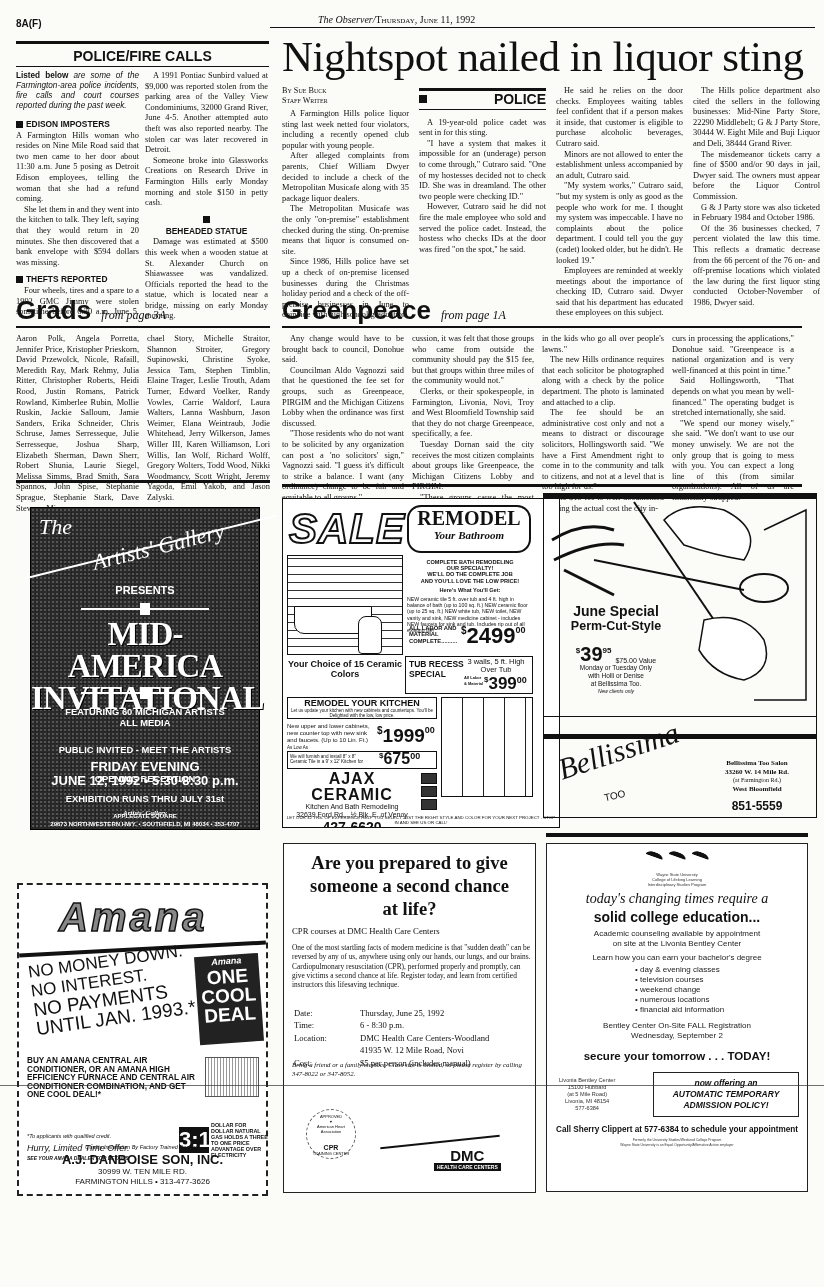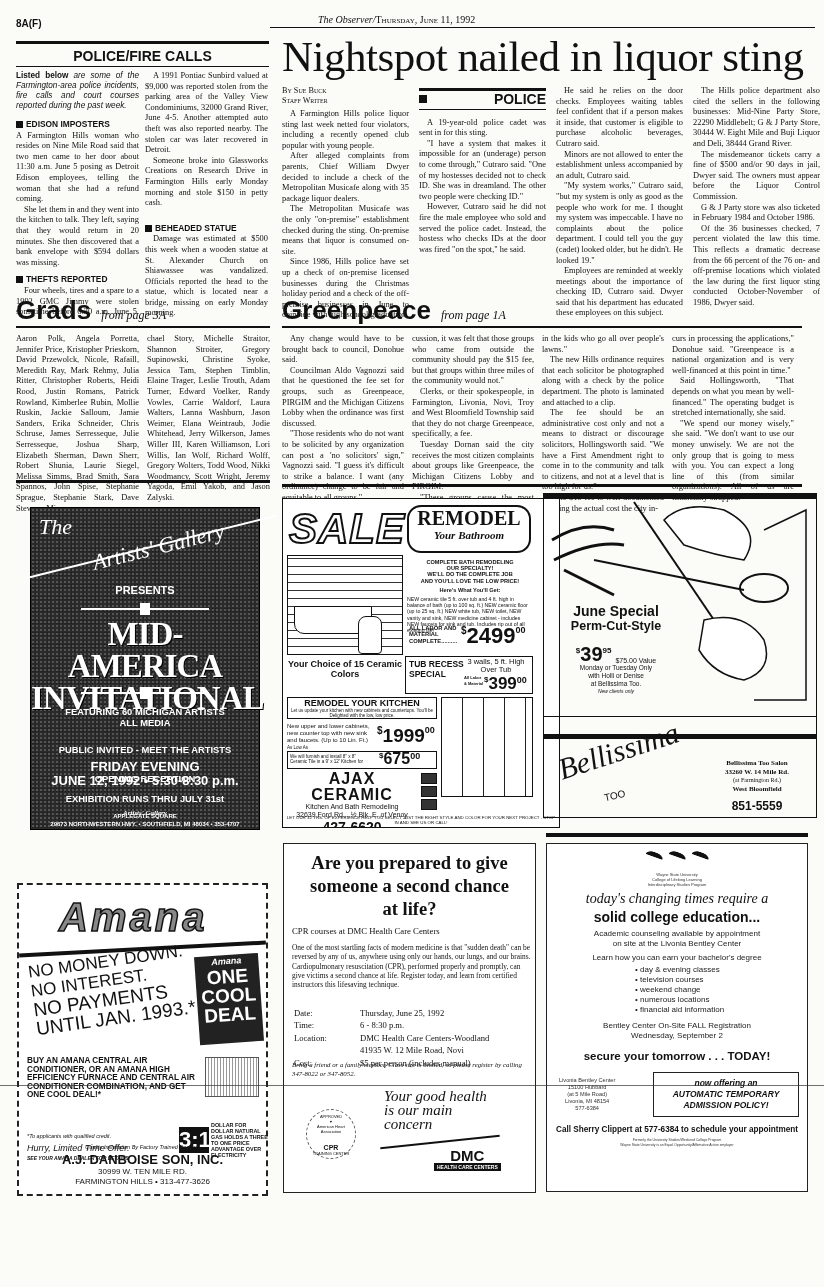--- a/index.html
+++ b/index.html
@@ -193,21 +193,21 @@
       <p>She let them in and they went into the kitchen to talk. They left, saying that they would return in 20 minutes. She then discovered that a bank envelope with $594 dollars was missing.</p>
       <div class="pf-head">
           <span class="pf-bullet"></span>
           <span>THEFTS REPORTED</span>
         </div>
       <p style="height:32px; overflow:hidden;">Four wheels, tires and a spare to a 1992 GMC Jimmy were stolen sometime before 6:30 a.m. June 5. The parts, valued at $900, were stolen from the vehicle as it was parked on Pipersbine.</p>
     </div>
     <div class="pf-col body-text">
       <p>A 1991 Pontiac Sunbird valued at $9,000 was reported stolen from the parking area of the Valley View Condominiums, 32000 Grand River, June 4-5. Another attempted auto theft was also reported nearby. The stolen car was later recovered in Detroit.</p>
       <p>Someone broke into Glassworks Creations on Research Drive in Farmington Hills early Monday morning and stole $150 in petty cash.</p>
-      <div class="pf-head" style="margin-top:14px;">
+      <div class="pf-head" style="margin-top:7px;flex-direction:column;">
           <span class="pf-bullet"></span>
           <span>BEHEADED STATUE</span>
         </div>
       <p>Damage was estimated at $500 this week when a wooden statue at St. Alexander Church on Shiawassee was vandalized. Officials reported the head to the statue, which is located near a bridge, missing on early Monday morning.</p>
     </div>
   </div>
 </div>
 
 <div class="abs" id="headline">Nightspot nailed in liquor sting</div>
 <div class="abs" id="sting-cols">
@@ -463,21 +463,20 @@
           <td class="k"></td>
           <td>41935 W. 12 Mile Road, Novi</td>
         </tr>
     <tr>
           <td class="k">Cost:</td>
           <td>$5 per person (includes manual)</td>
         </tr>
   </tbody>
     </table>
   <div class="cpr-note">Bring a friend or a family member. Class size is limited, so please register by calling 347-8022 or 347-8052.</div>
-  <div class="cpr-script" style="width:110px;">Your good health is our main concern</div>
   <div class="cpr-underline"></div>
   <div class="cpr-seal">
     <div>APPROVED</div>
     <div>♥</div>
     <div>American Heart Association</div>
     <div class="c">CPR</div>
     <div>TRAINING CENTER</div>
   </div>
   <div class="dmc">
       <div class="l">DMC</div>

